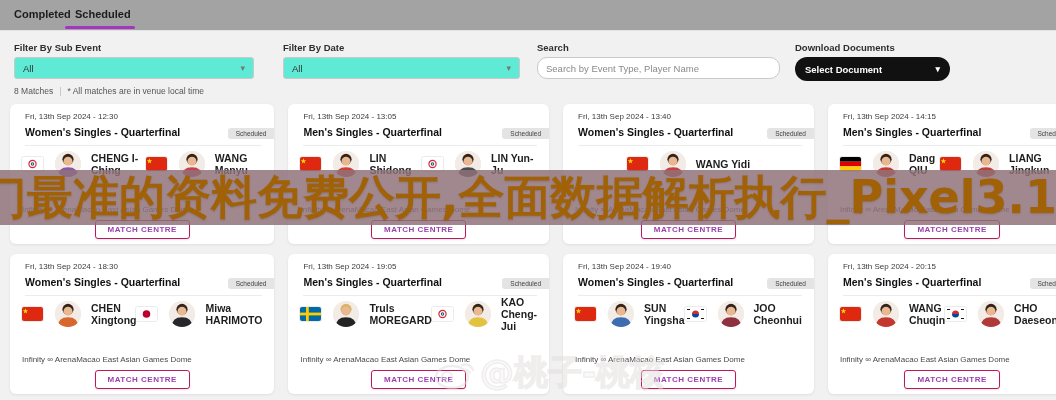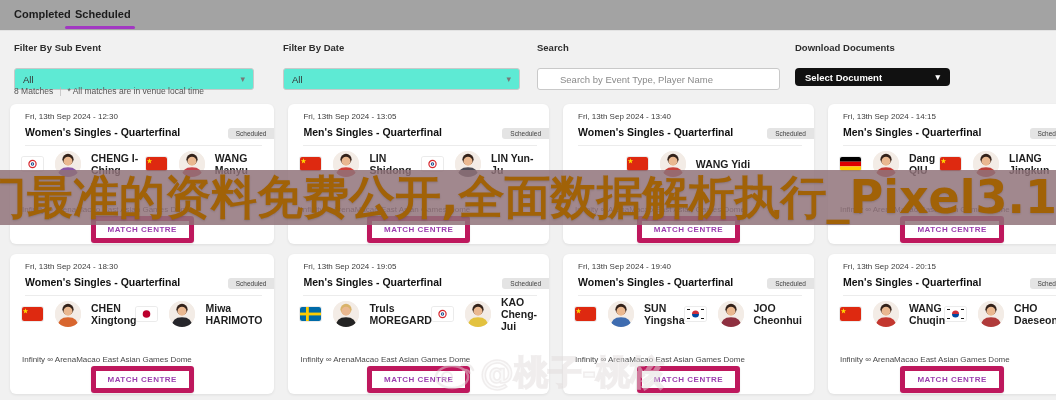--- a/index.html
+++ b/index.html
@@ -8,26 +8,26 @@
 
   
   .topbar { position:absolute; top:0; left:0; right:0; height:31px; background:#a3a3a3; border-bottom:1px solid #e3e3e3; }
   .tab { position:absolute; top:8px; font-size:11px; font-weight:bold; color:#1c1c1c; cursor:pointer; }
   .tab-completed { left:14px; }
   .tab-scheduled { left:75px; }
   .tab-underline { position:absolute; top:26px; left:65px; width:70px; height:3px; background:var(--accent,#a238c2); border-radius:2px; }
 
   
   .filter-group { position:absolute; top:42px; }
-  .filter-label { font-size:9.5px; font-weight:bold; color:#2e2e2e; margin-bottom:15px; }
+  .filter-label { font-size:9.5px; font-weight:bold; color:#2e2e2e; margin-bottom:4px; }
   .select-box { background:#5eead4; border:1px solid #c9c9c9; border-radius:3px; height:22px; display:flex; align-items:center; justify-content:space-between; padding:0 8px; font-size:9.5px; color:#333; cursor:pointer; }
   .chev { font-size:9px; color:#777; }
-  .search-input { width:100%; background:#fff; border:1px solid #c9c9c9; border-radius:3px; height:22px; padding:0 22px; font-size:9.5px; color:#333; font-family:"Liberation Sans",sans-serif; }
+  .search-input { width:100%; background:#fff; border:1px solid #c9c9c9; border-radius:10px; height:22px; padding:0 8px; font-size:9.5px; color:#333; font-family:"Liberation Sans",sans-serif; }
   .search-input::placeholder { color:#8a8a8a; }
-  .dl-btn { background:var(--dlbg,#111); color:#fff; border-radius:4px; height:18px; display:flex; align-items:center; justify-content:space-between; padding:0 10px; font-size:9.5px; font-weight:bold; cursor:pointer; }
+  .dl-btn { background:var(--dlbg,#111); color:#fff; border-radius:12px; height:24px; display:flex; align-items:center; justify-content:space-between; padding:0 10px; font-size:9.5px; font-weight:bold; cursor:pointer; }
   .dl-btn .chev { color:#fff; }
 
   .summary { position:absolute; top:86px; left:14px; font-size:8.5px; color:#555; }
   .summary .sep { margin:0 6px; color:#bbb; }
 
   
   .grid { position:absolute; top:104px; left:10px; right:10px; display:grid; grid-template-columns:repeat(4,1fr); grid-template-rows:140px 140px; gap:10px 14px; }
   .card { background:#fff; border-radius:6px; box-shadow:0 1px 3px rgba(0,0,0,0.08); position:relative; display:flex; flex-direction:column; }
   .card-head { padding:8px 12px 0 15px; }
   .dt { font-size:8px; color:#3a3a3a; }
@@ -36,21 +36,21 @@
   .hdiv { border-bottom:1px solid #ececec; margin-top:7px; }
   .players { flex:1; padding:2px 12px 0 12px; display:flex; flex-direction:row; justify-content:space-around; }
   .player { display:flex; align-items:center; height:32px; }
   .flag { width:21px; height:14px; border-radius:2px; overflow:hidden; box-shadow:0 0 0 1px rgba(0,0,0,0.08); flex:none; }
   .flag svg { display:block; width:21px; height:14px; }
   .avatar { width:26px; height:26px; border-radius:50%; overflow:hidden; background:#f3ece6; margin-left:12px; flex:none; }
   .avatar svg { display:block; width:26px; height:26px; }
   .pname { margin-left:10px; font-size:10.5px; font-weight:600; color:#1d1d1d; }
   .venues { display:flex; padding:0 12px; font-size:8px; color:#4a4a4a; }
   .card-foot { height:30px; display:flex; align-items:center; justify-content:center; }
-  .mc-btn { background:#fff; border:5px solid #be185d; border-radius:3px; color:var(--btncol,#9b3fae); font-size:8px; font-weight:bold; letter-spacing:0.5px; padding:4px 12px; box-shadow:0 1px 2px rgba(0,0,0,0.1); cursor:pointer; font-family:"Liberation Sans",sans-serif; }
+  .mc-btn { background:#fff; border:1px solid #be185d; border-radius:3px; color:var(--btncol,#9b3fae); font-size:8px; font-weight:bold; letter-spacing:0.5px; padding:4px 12px; box-shadow:0 1px 2px rgba(0,0,0,0.1); cursor:pointer; font-family:"Liberation Sans",sans-serif; }
 
   
   .wm-band { position:absolute; top:170px; left:0; right:0; height:55px; background:var(--bandbg,rgba(143,113,120,0.84)); z-index:5; display:flex; align-items:center; justify-content:center; }
   .wm-band span { font-size:46px; font-weight:900; color:#a16207; white-space:nowrap; text-shadow:0 1px 2px rgba(0,0,0,0.15); font-family:"DejaVu Sans", sans-serif; }
   .wm-weibo { position:absolute; left:432px; top:350px; z-index:6; display:flex; align-items:center; opacity:0.55;justify-content:flex-end; }
   .wm-weibo .wtxt { font-size:34px; font-weight:bold; color:rgba(222,218,218,0.25); -webkit-text-stroke:1.5px rgba(225,220,220,0.9); font-family:"DejaVu Sans", sans-serif; white-space:nowrap; }
   .wm-weibo svg { width:44px; height:36px; margin-right:4px; }
 </style>
 </head>
 <body>

